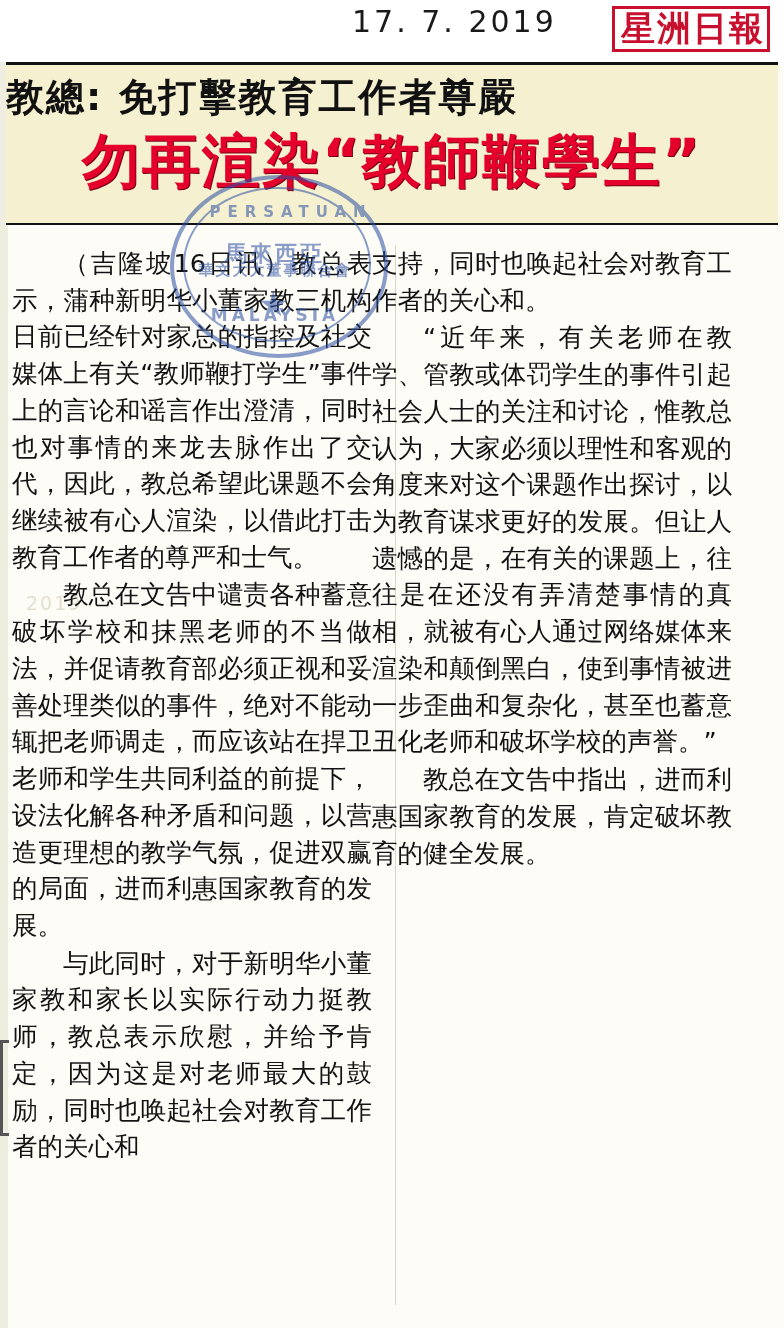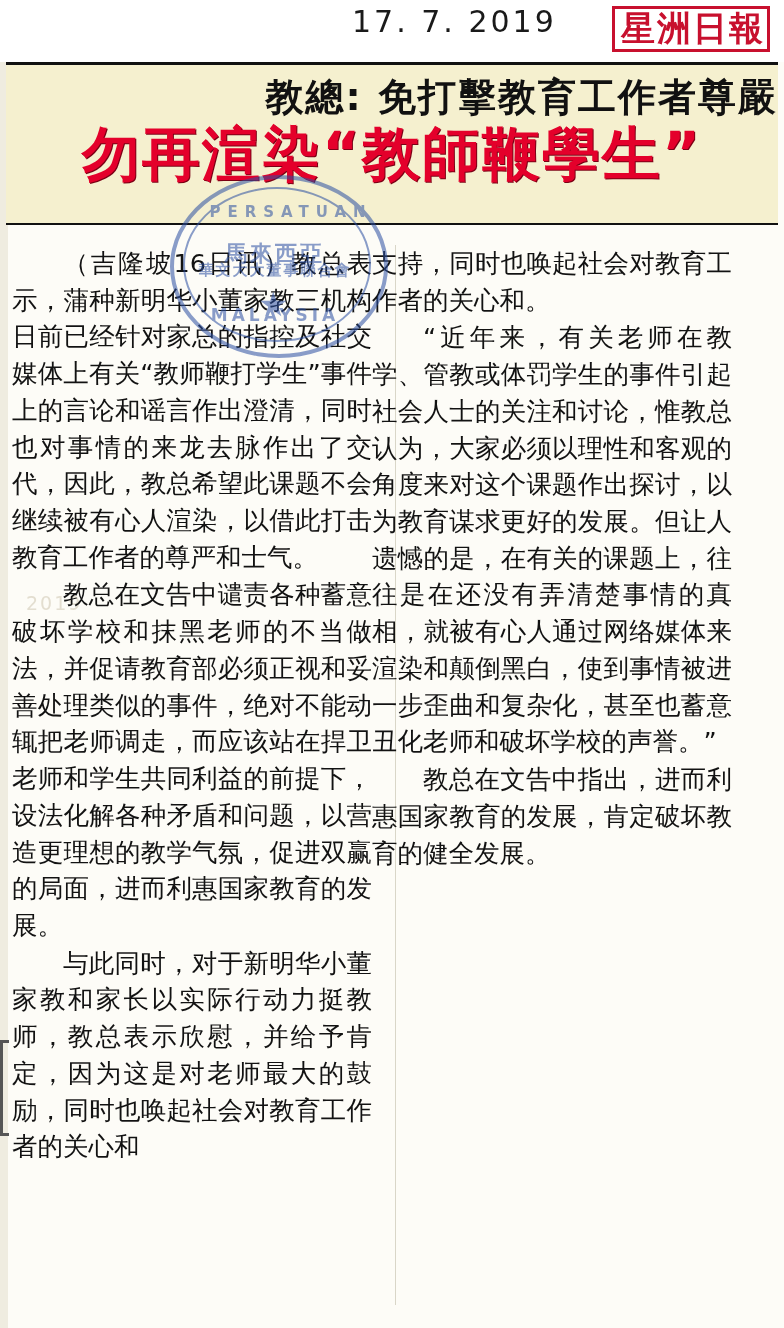--- a/index.html
+++ b/index.html
@@ -56,38 +56,38 @@
   .headline-band {
     position: relative;
     margin: 0 6px;
     background: #f5f0cf;
     border-top: 3px solid #111;
     border-bottom: 2px solid #111;
     height: 158px;
     overflow: hidden;
   }
   .kicker {
-    text-align: right;
+    text-align: left;
     font-family: "DejaVu Sans", sans-serif;
     font-size: 38px;
     font-weight: 700;
     color: #111;
     letter-spacing: 2px;
     padding-top: 12px;
     line-height: 1.1;
   }
   .main-headline {
     text-align: center;
     font-family: "DejaVu Sans", sans-serif;
     font-size: 58px;
     font-weight: 700;
     color: #e4002b;
     letter-spacing: 2px;
     line-height: 1.05;
-    margin-top: 5px;
+    margin-top: 12px;
     text-shadow: 1px 1px 0 #7a0015;
   }
 
   
   .stamp {
     position: absolute;
     left: 150px;
     top: 175px;
     width: 260px;
     height: 185px;

